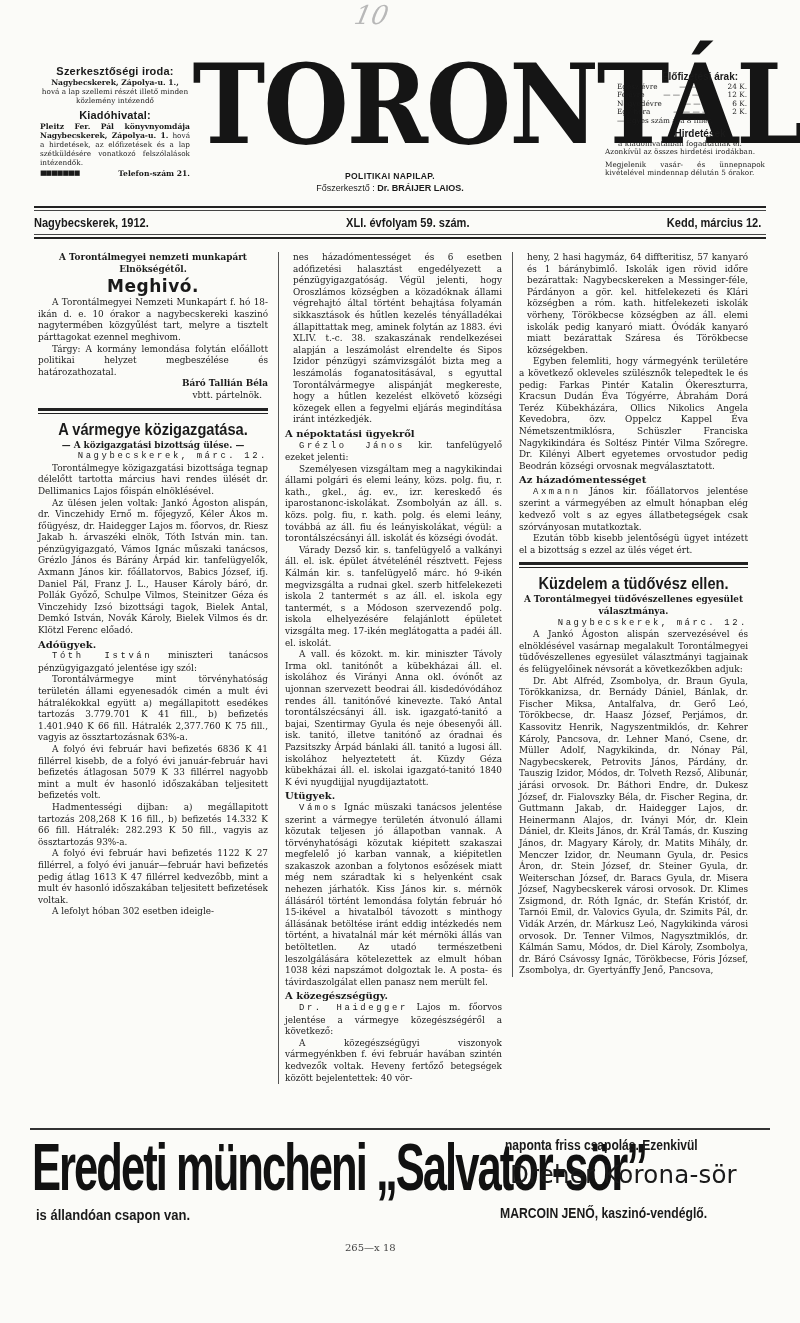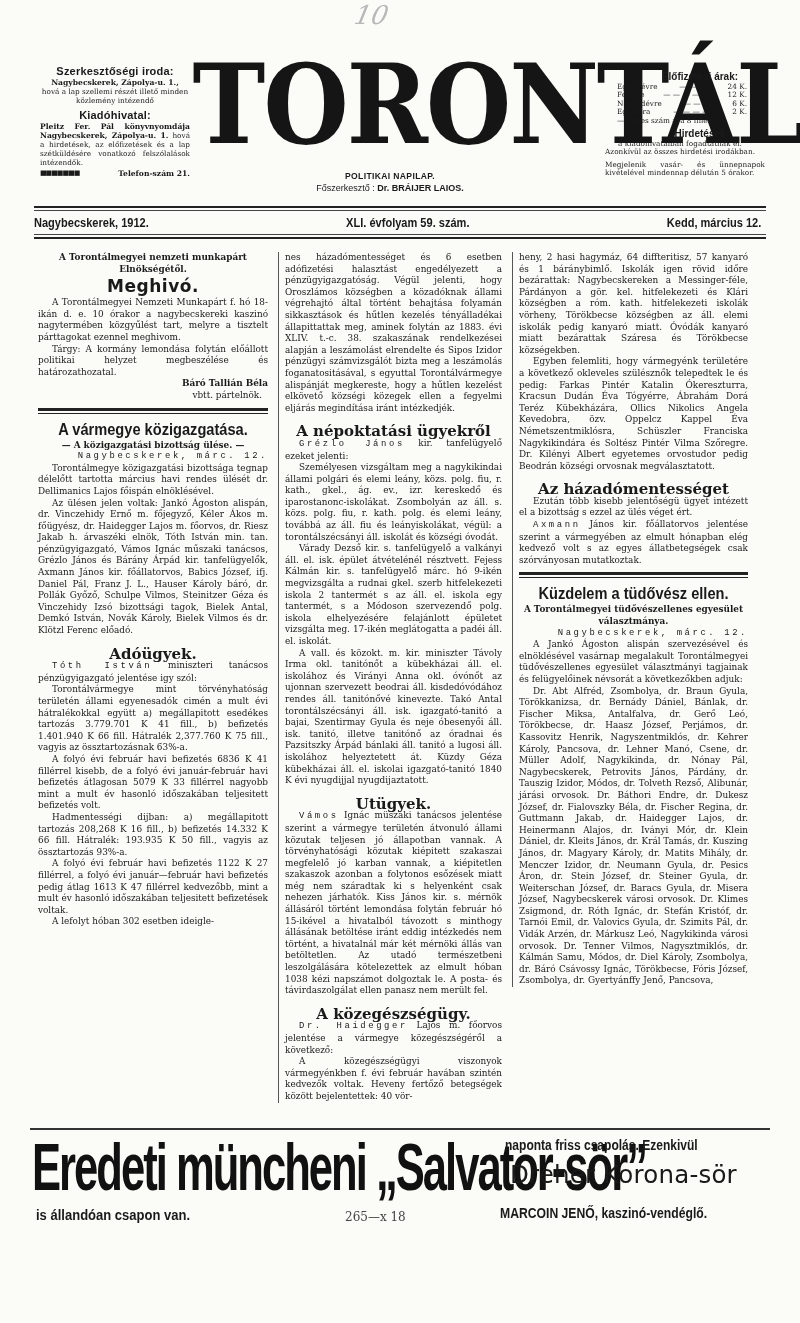--- a/index.html
+++ b/index.html
@@ -24,35 +24,35 @@
   .center { text-align: center; }
   .rule { height: 2px; background: #222; }
   .rule.thin { height: 1px; background: #444; }
   .dateline { left: 34px; top: 206px; width: 732px; }
   .dateline .row { display: flex; justify-content: space-between; font-family: "Liberation Sans", sans-serif; font-weight: bold; font-size: 12px; padding: 5px 0 4px 0; transform: scaleX(0.92); transform-origin: left; width: 108%; }
   .col { top: 252px; font-size: 8.9px; line-height: 11.6px; text-align: justify; hyphens: manual; }
   .col1 { left: 38px; width: 230px; }
   .col2 { left: 278px; width: 224px; border-left: 1px solid #555; padding-left: 6px; }
   .col3 { left: 512px; width: 236px; border-left: 1px solid #555; padding-left: 6px; top: 252px; }
   .col p { text-indent: 14px; }
-  .col p.noind { text-indent: 0; }
+  .col p.noind { text-indent: 0; margin-left: 8px; }
   .sp { letter-spacing: 2.6px; font-family: Liberation Mono, monospace; }
   .boldc { font-weight: bold; text-align: center; }
   .right { text-align: right; }
-  .sechead { font-weight: bold; text-align: center; margin-top: 12px; font-size: 15px; }
+  .sechead { font-weight: bold; text-align: left; margin-top: 2px; font-size: 10px; }
   .headline { font-family: "Liberation Sans", sans-serif; font-weight: bold; text-align: center; font-size: 17px; line-height: 20px; transform: scaleX(0.86); }
   .meghivo { font-family: "DejaVu Sans", sans-serif; font-weight: bold; text-align: center; font-size: 17px; line-height: 22px; letter-spacing: 0.5px; }
   .dbl-rule { border-top: 3px solid #222; border-bottom: 1px solid #222; height: 6px; margin: 6px 0; }
   .ad-rule { left: 30px; top: 1128px; width: 740px; height: 2px; background: #333; }
   .ad-big { left: 32px; top: 1132px; font-family: "Liberation Sans", sans-serif; font-weight: bold; font-size: 66px; line-height: 70px; letter-spacing: -3px; transform: scaleX(0.66); transform-origin: left top; white-space: nowrap; color: #111; }
   .ad-small1 { left: 505px; top: 1137px; font-family: "Liberation Sans", sans-serif; font-weight: bold; font-size: 14px; transform: scaleX(0.86); transform-origin: left top; white-space: nowrap; }
   .ad-dreher { left: 510px; top: 1160px; font-family: "DejaVu Sans", sans-serif; font-size: 25px; letter-spacing: 0.2px; white-space: nowrap; transform: scaleX(0.98); transform-origin: left top; }
   .ad-marcoin { left: 500px; top: 1205px; font-family: "Liberation Sans", sans-serif; font-weight: bold; font-size: 14.5px; white-space: nowrap; transform: scaleX(0.84); transform-origin: left top; }
   .ad-csapon { left: 36px; top: 1206px; font-family: "Liberation Sans", sans-serif; font-weight: bold; font-size: 15.5px; white-space: nowrap; transform: scaleX(0.84); transform-origin: left top; }
-  .ad-code { left: 345px; top: 1210px; font-size: 12px; color: #444; }
+  .ad-code { left: 345px; top: 1242px; font-size: 10px; color: #444; }
 </style>
 </head>
 <body>
 
 <div class="abs pencil">10</div>
 
 <div class="abs hdr-left">
   <div class="h">Szerkesztőségi iroda:</div>
   <div class="b">Nagybecskerek, Zápolya-u. 1.,</div>
   <div>hová a lap szellemi részét illető minden közlemény intézendő</div>
@@ -126,21 +126,21 @@
   <div class="dbl-rule"></div>
   <div class="headline">A vármegye közigazgatása.</div>
   <div class="boldc">— A közigazgatási bizottság ülése. —</div>
   <div class="right sp">Nagybecskerek, márc. 12.</div>
   <p>Torontálmegye közigazgatási bizottsága tegnap délelőtt tartotta március havi rendes ülését dr. Dellimanics Lajos főispán elnöklésével.</p>
   <p>Az ülésen jelen voltak: Jankó Ágoston alispán, dr. Vinczehidy Ernő m. főjegyző, Kéler Ákos m. főügyész, dr. Haidegger Lajos m. főorvos, dr. Riesz Jakab h. árvaszéki elnök, Tóth István min. tan. pénzügyigazgató, Vámos Ignác műszaki tanácsos, Grézlo János és Bárány Árpád kir. tanfelügyelők, Axmann János kir. főállatorvos, Babics József, ifj. Daniel Pál, Franz J. L., Hauser Károly báró, dr. Pollák Győző, Schulpe Vilmos, Steinitzer Géza és Vinczehidy Izsó bizottsági tagok, Bielek Antal, Demkó István, Novák Károly, Bielek Vilmos és dr. Klötzl Ferenc előadó.</p>
   <div class="sechead">Adóügyek.</div>
   <p><span class="sp">Tóth István</span> <span>miniszteri tanácsos pénzügyigazgató jelentése igy szól:</span></p>
   <p>Torontálvármegye mint törvényhatóság területén állami egyenesadók cimén a mult évi hátralékokkal együtt a) megállapitott esedékes tartozás 3.779.701 K 41 fill., b) befizetés 1.401.940 K 66 fill. Hátralék 2,377.760 K 75 fill., vagyis az össztartozásnak 63%-a.</p>
   <p>A folyó évi február havi befizetés 6836 K 41 fillérrel kisebb, de a folyó évi január-február havi befizetés átlagosan 5079 K 33 fillérrel nagyobb mint a mult év hasonló időszakában teljesitett befizetés volt.</p>
-  <p>Hadmentességi dijban: a) megállapitott tartozás 208,268 K 16 fill., b) befizetés 14.332 K 66 fill. Hátralék: 193.935 K 50 fill., vagyis az össztartozás 93%-a.</p>
+  <p>Hadmentességi dijban: a) megállapitott tartozás 208,268 K 16 fill., b) befizetés 14.332 K 66 fill. Hátralék: 282.293 K 50 fill., vagyis az össztartozás 93%-a.</p>
   <p>A folyó évi február havi befizetés 1122 K 27 fillérrel, a folyó évi január—február havi befizetés pedig átlag 1613 K 47 fillérrel kedvezőbb, mint a mult év hasonló időszakában teljesitett befizetések voltak.</p>
   <p>A lefolyt hóban 302 esetben ideigle-</p>
 </div>
 
 <div class="abs col col2">
   <p class="noind">nes házadómentességet és 6 esetben adófizetési halasztást engedélyezett a pénzügyigazgatóság. Végül jelenti, hogy Oroszlámos községben a közadóknak állami végrehajtó által történt behajtása folyamán sikkasztások és hűtlen kezelés tényálladékai állapittattak meg, aminek folytán az 1883. évi XLIV. t.-c. 38. szakaszának rendelkezései alapján a leszámolást elrendelte és Sipos Izidor pénzügyi számvizsgálót bizta meg a leszámolás foganatositásával, s egyuttal Torontálvármegye alispánját megkereste, hogy a hűtlen kezelést elkövető községi közegek ellen a fegyelmi eljárás megindítása iránt intézkedjék.</p>
   <div class="sechead">A népoktatási ügyekről</div>
   <p><span class="sp">Grézlo János</span> <span>kir. tanfelügyelő ezeket jelenti:</span></p>
   <p>Személyesen vizsgáltam meg a nagykikindai állami polgári és elemi leány, közs. polg. fiu, r. kath., gkel., ág. ev., izr. kereskedő és iparostanonc-iskolákat. Zsombolyán az áll. s. közs. polg. fiu, r. kath. polg. és elemi leány, továbbá az áll. fiu és leányiskolákat, végül: a torontálszécsányi áll. iskolát és községi óvodát.</p>
   <p>Várady Dezső kir. s. tanfelügyelő a valkányi áll. el. isk. épület átvételénél résztvett. Fejess Kálmán kir. s. tanfelügyelő márc. hó 9-ikén megvizsgálta a rudnai gkel. szerb hitfelekezeti iskola 2 tantermét s az áll. el. iskola egy tantermét, s a Módoson szervezendő polg. iskola elhelyezésére felajánlott épületet vizsgálta meg. 17-ikén meglátogatta a padéi áll. el. iskolát.</p>
@@ -149,22 +149,22 @@
   <p><span class="sp">Vámos</span> <span>Ignác müszaki tanácsos jelentése szerint a vármegye területén átvonuló állami közutak teljesen jó állapotban vannak. A törvényhatósági közutak kiépitett szakaszai megfelelő jó karban vannak, a kiépitetlen szakaszok azonban a folytonos esőzések miatt még nem száradtak ki s helyenként csak nehezen járhatók. Kiss János kir. s. mérnök állásáról történt lemondása folytán február hó 15-ikével a hivatalból távozott s minthogy állásának betöltése iránt eddig intézkedés nem történt, a hivatalnál már két mérnöki állás van betöltetlen. Az utadó természetbeni leszolgálására kötelezettek az elmult hóban 1038 kézi napszámot dolgoztak le. A posta- és távirdaszolgálat ellen panasz nem merült fel.</span></p>
   <div class="sechead">A közegészségügy.</div>
   <p><span class="sp">Dr. Haidegger</span> <span>Lajos m. főorvos jelentése a vármegye közegészségéről a következő:</span></p>
   <p>A közegészségügyi viszonyok vármegyénkben f. évi február havában szintén kedvezők voltak. Heveny fertőző betegségek között bejelentettek: 40 vör-</p>
 </div>
 
 <div class="abs col col3">
   <p class="noind">heny, 2 hasi hagymáz, 64 diffteritisz, 57 kanyaró és 1 báránybimlő. Iskolák igen rövid időre bezárattak: Nagybecskereken a Messinger-féle, Párdányon a gör. kel. hitfelekezeti és Klári községben a róm. kath. hitfelekezeti iskolák vörheny, Törökbecse községben az áll. elemi iskolák pedig kanyaró miatt. Óvódák kanyaró miatt bezárattak Száresa és Törökbecse községekben.</p>
   <p>Egyben felemliti, hogy vármegyénk területére a következő okleveles szülésznők telepedtek le és pedig: Farkas Pintér Katalin Ókereszturra, Kracsun Dudán Éva Tógyérre, Ábrahám Dorá Teréz Kübekházára, Ollics Nikolics Angela Kevedobra, özv. Oppelcz Kappel Éva Németszentmiklósra, Schüszler Franciska Nagykikindára és Soltész Pintér Vilma Szőregre. Dr. Kilényi Albert egyetemes orvostudor pedig Beodrán községi orvosnak megválasztatott.</p>
   <div class="sechead">Az házadómentességet</div>
+  <p><span class="sp">Axmann</span> <span>János kir. főállatorvos jelentése szerint a vármegyében az elmult hónapban elég kedvező volt s az egyes állatbetegségek csak szórványosan mutatkoztak.</span></p>
   <p>Ezután több kisebb jelentőségü ügyet intézett el a bizottság s ezzel az ülés véget ért.</p>
-  <p><span class="sp">Axmann</span> <span>János kir. főállatorvos jelentése szerint a vármegyében az elmult hónapban elég kedvező volt s az egyes állatbetegségek csak szórványosan mutatkoztak.</span></p>
   <div class="dbl-rule"></div>
   <div class="headline">Küzdelem a tüdővész ellen.</div>
   <div class="boldc">A Torontálmegyei tüdővészellenes egyesület választmánya.</div>
   <div class="right sp">Nagybecskerek, márc. 12.</div>
   <p>A Jankó Ágoston alispán szervezésével és elnöklésével vasárnap megalakult Torontálmegyei tüdővészellenes egyesület választmányi tagjainak és felügyelőinek névsorát a következőkben adjuk:</p>
   <p>Dr. Abt Alfréd, Zsombolya, dr. Braun Gyula, Törökkanizsa, dr. Bernády Dániel, Bánlak, dr. Fischer Miksa, Antalfalva, dr. Gerő Leó, Törökbecse, dr. Haasz József, Perjámos, dr. Kassovitz Henrik, Nagyszentmiklós, dr. Kehrer Károly, Pancsova, dr. Lehner Manó, Csene, dr. Müller Adolf, Nagykikinda, dr. Nónay Pál, Nagybecskerek, Petrovits János, Párdány, dr. Tauszig Izidor, Módos, dr. Tolveth Rezső, Alibunár, járási orvosok. Dr. Báthori Endre, dr. Dukesz József, dr. Fialovszky Béla, dr. Fischer Regina, dr. Guttmann Jakab, dr. Haidegger Lajos, dr. Heinermann Alajos, dr. Iványi Mór, dr. Klein Dániel, dr. Kleits János, dr. Král Tamás, dr. Kuszing János, dr. Magyary Károly, dr. Matits Mihály, dr. Menczer Izidor, dr. Neumann Gyula, dr. Pesics Áron, dr. Stein József, dr. Steiner Gyula, dr. Weiterschan József, dr. Baracs Gyula, dr. Misera József, Nagybecskerek városi orvosok. Dr. Klimes Zsigmond, dr. Róth Ignác, dr. Stefán Kristóf, dr. Tarnói Emil, dr. Valovics Gyula, dr. Szimits Pál, dr. Vidák Arzén, dr. Márkusz Leó, Nagykikinda városi orvosok. Dr. Tenner Vilmos, Nagysztmiklós, dr. Kálmán Samu, Módos, dr. Diel Károly, Zsombolya, dr. Báró Csávossy Ignác, Törökbecse, Fóris József, Zsombolya, dr. Gyertyánffy Jenő, Pancsova,</p>
 </div>
 
 <div class="abs ad-rule"></div>
 <div class="abs ad-big">Eredeti müncheni „Salvator-sör”</div>

